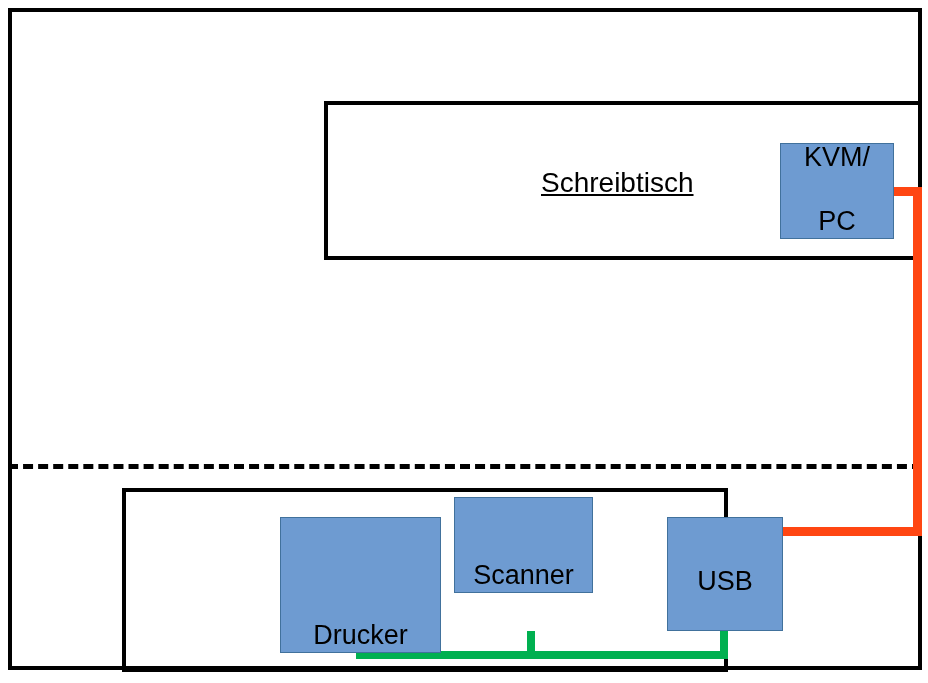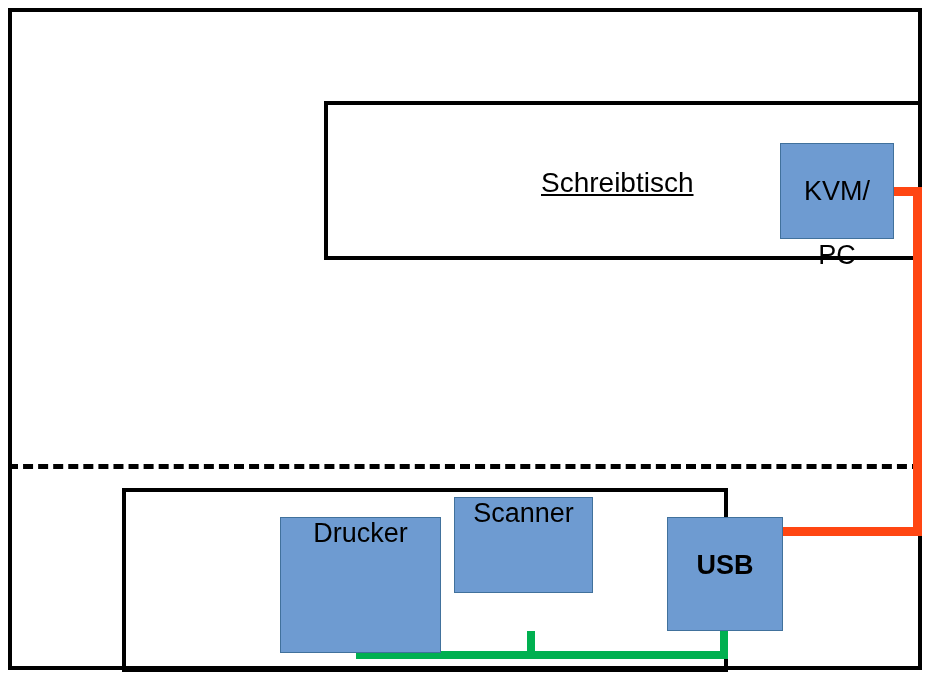--- a/index.html
+++ b/index.html
@@ -36,21 +36,21 @@
     box-sizing: border-box;
     border-top: 5px dashed #000000;
   }
   
   .device {
     position: absolute;
     box-sizing: border-box;
     background: #6E9BD1;
     border: 1px solid #41719C;
     display: flex;
-    align-items: flex-start;
+    align-items: flex-end;
     justify-content: center;
     text-align: center;
     color: #000000;
     font-size: 27px;
     line-height: 1.18;
     font-family: "Liberation Sans", sans-serif;
     white-space: pre-line;
     user-select: none;
   }
   
@@ -118,19 +118,19 @@
   </div>
 
   <div class="device" style="left:280px; top:497px; width:161px; height:136px;margin-top:20px;">
     <span>Drucker</span>
   </div>
 
   <div class="device" style="left:454px; top:497px; width:139px; height:96px;">
     <span>Scanner</span>
   </div>
 
-  <div class="device" style="left:667px; top:517px; width:116px; height:114px;font-weight:bold;">
+  <div class="device" style="left:667px; top:517px; width:116px; height:114px;">
     <span>
       <span>USB</span><br>
     </span>
   </div>
 
 </div>
 
 </body></html>

